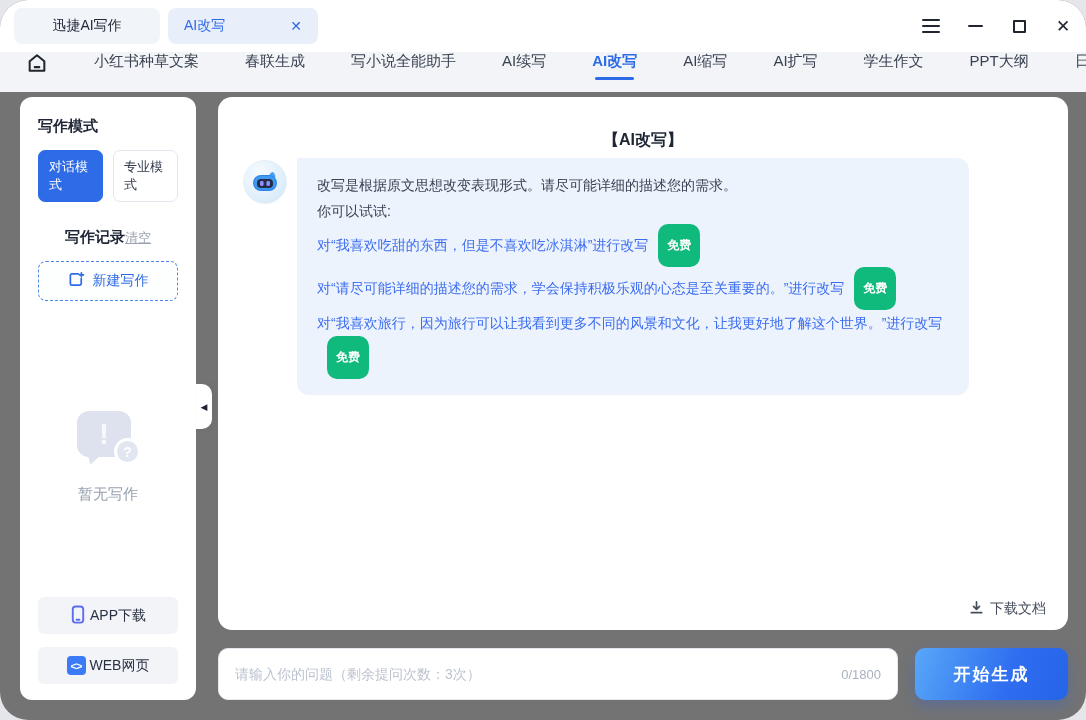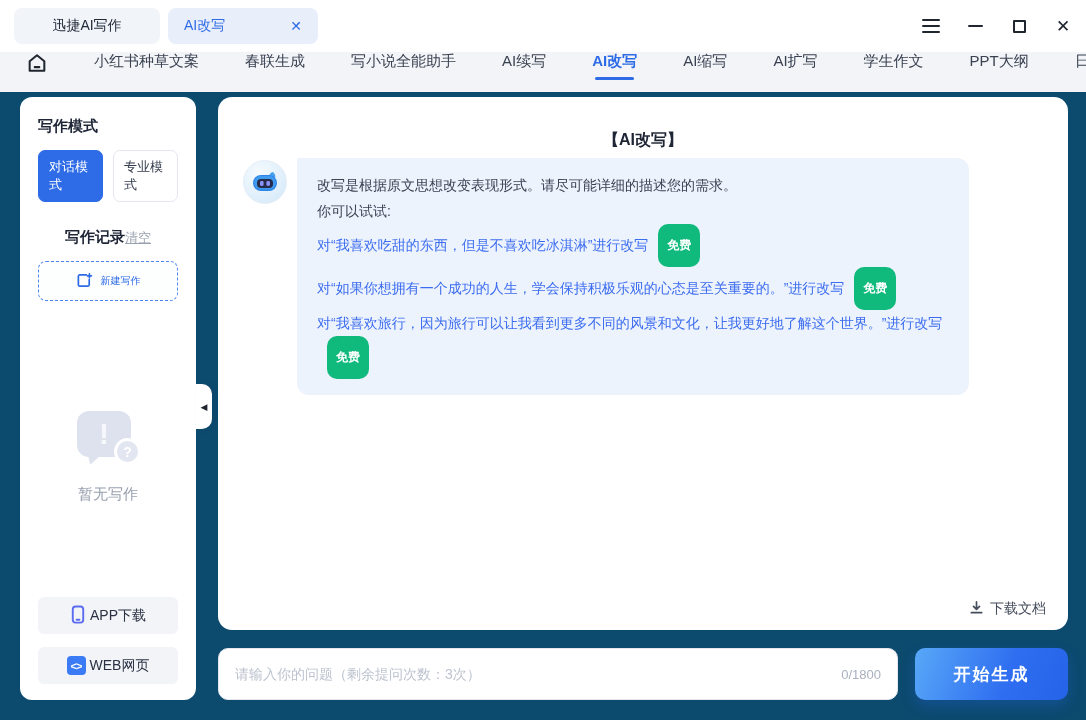--- a/index.html
+++ b/index.html
@@ -1,21 +1,22 @@
 <!DOCTYPE html>
 <html><head>
 <meta charset="utf-8">
 <style>
   * { margin:0; padding:0; box-sizing:border-box; }
   html,body { background:#e4e6ea; }
   .app {
     position:relative; width:1086px; height:720px; overflow:hidden;
-    background:#0c4a6e;
+    background:#737373;
     font-family:"Liberation Sans","DejaVu Sans",sans-serif;
     color:#20273a;
+    border-radius:28px;
   }
   
   .titlebar { position:absolute; top:0; left:0; right:0; height:52px; background:#fff;
     display:flex; align-items:center; padding:0 14px; }
   .app-chip { width:146px; height:36px; background:#f1f4f9; border-radius:8px;
     display:flex; align-items:center; justify-content:center; font-size:14px; color:#232b3a; cursor:default; }
   .doc-tab { width:150px; height:36px; margin-left:8px; background:#e9eefb; border-radius:8px;
     display:flex; align-items:center; justify-content:space-between; padding:0 16px;
     color:#2e6be6; font-size:14px; cursor:pointer; }
   .doc-tab .tab-close { font-size:14px; font-weight:700; cursor:pointer; }
@@ -42,21 +43,21 @@
     border-radius:12px; padding:20px 18px; }
   .side-h { font-size:15px; font-weight:700; color:#1f2637; }
   .mode-row { display:flex; gap:10px; margin-top:14px; }
   .mode-btn { font-size:13px; padding:7px 10px; border-radius:7px; cursor:pointer;
     background:#fff; border:1px solid #e4e7ee; color:#333b4c; }
   .mode-btn.active { background:#2e6be6; border-color:#2e6be6; color:#fff; }
   .records-row { margin-top:26px; display:flex; justify-content:center; align-items:center; }
   .clear-link { font-size:13px; color:#9aa2b1; cursor:pointer;text-decoration:underline; }
   .new-btn { margin-top:14px; height:40px; border:1px dashed #4b86f0; border-radius:8px;
     display:flex; align-items:center; justify-content:center; gap:8px; color:#2e6be6;
-    font-size:10px; cursor:pointer; background:#fdfefe; }
+    font-size:14px; cursor:pointer; background:#fdfefe; }
   .empty { margin-top:108px; text-align:center; }
   .empty-icon { position:relative; display:inline-block; width:66px; height:58px; }
   .bub { position:absolute; left:2px; top:2px; width:54px; height:46px; background:#dde2ee;
     border-radius:12px; display:flex; align-items:center; justify-content:center;
     color:#f7f8fc; font-size:30px; font-weight:800; }
   .bub-tail { position:absolute; left:10px; top:44px; width:0; height:0;
     border-left:7px solid transparent; border-right:7px solid transparent; border-top:12px solid #dde2ee;
     transform:rotate(18deg); }
   .q-circle { position:absolute; right:0; bottom:2px; width:27px; height:27px; border-radius:50%;
     background:#e2e6f0; border:3px solid #fff; display:flex; align-items:center; justify-content:center;
@@ -214,21 +215,21 @@
       </svg>
     </div>
 
     <div class="bubble">
       <div>改写是根据原文思想改变表现形式。请尽可能详细的描述您的需求。</div>
       <div>你可以试试:</div>
       <div>
         <span class="example">对“我喜欢吃甜的东西，但是不喜欢吃冰淇淋”进行改写</span><span class="free-badge">免费</span>
       </div>
       <div>
-        <span class="example">对“如果你想拥有一个成功的人生，学会保持积极乐观的心态是至关重要的。”进行改写</span><span class="free-badge">免费</span>
+        <span class="example">对“请尽可能详细的描述您的需求，学会保持积极乐观的心态是至关重要的。”进行改写</span><span class="free-badge">免费</span>
       </div>
       <div>
         <span class="example">对“我喜欢旅行，因为旅行可以让我看到更多不同的风景和文化，让我更好地了解这个世界。”进行改写</span><span class="free-badge">免费</span>
       </div>
     </div>
 
     <div class="download">
       <span>
         <svg width="15" height="15" viewBox="0 0 16 16" fill="none" stroke="#454c5b" stroke-width="1.8" stroke-linecap="round" stroke-linejoin="round">
           <path d="M8 2 V9.5 M4.8 6.8 L8 10 L11.2 6.8"></path>

